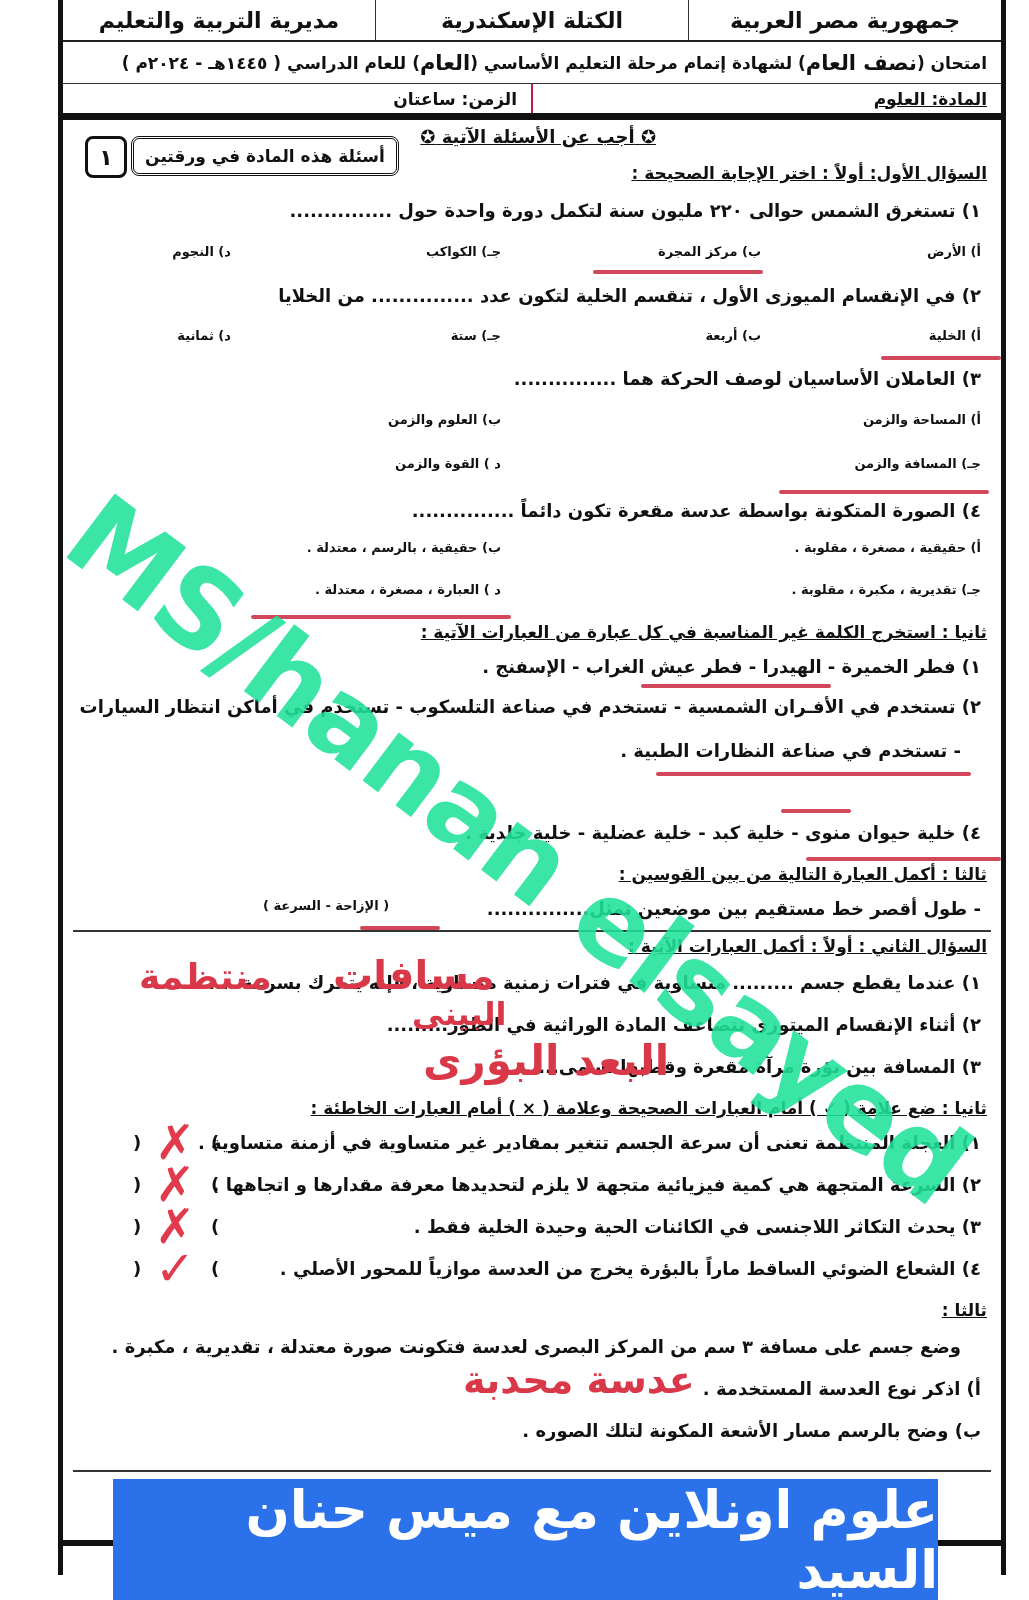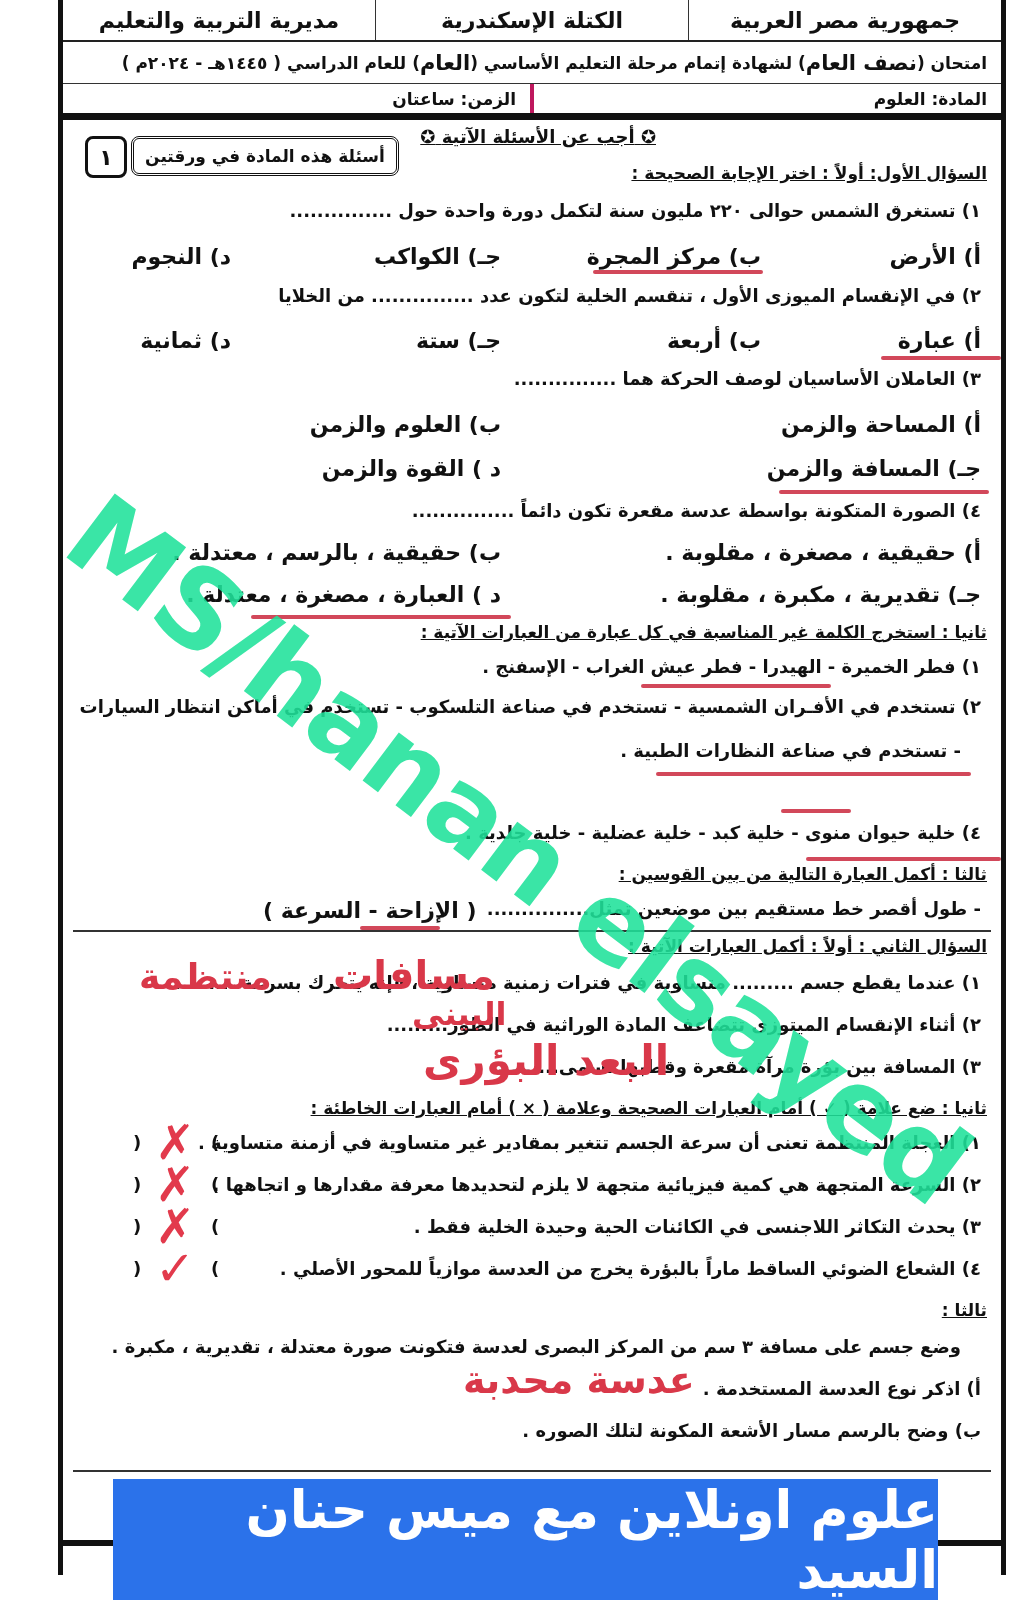--- a/index.html
+++ b/index.html
@@ -24,21 +24,21 @@
   .hdr-row2 {
     height: 42px; display: flex; align-items: center; padding-right: 14px;
     font-size: 17px; font-weight: bold; border-bottom: 1.5px solid #333;
   }
   .hdr-row2 .big { font-size: 21px; font-weight: 900; }
   .hdr-row3 {
     height: 36px; display: flex; align-items: center;
     font-size: 17px; font-weight: bold; border-bottom: 7px solid #111;
   }
   .hdr-row3 .half { flex: 1; padding-right: 14px; }
-  .hdr-row3 .half:first-child { border-left: 4px solid #be185d; height: 100%; display:flex; align-items:center; }
+  .hdr-row3 .half:first-child { border-left: 2px solid #be185d; height: 100%; display:flex; align-items:center;text-decoration:underline; }
   .instr-row {
     position: relative; height: 60px;
   }
   .instr-title {
     position: absolute; right: 345px; top: 6px; font-size: 18px; font-weight: bold;
     text-decoration: underline;
   }
   .star { font-size: 18px; }
   .pages-box {
     position: absolute; left: 68px; top: 16px; width: 268px; height: 40px;
@@ -53,21 +53,21 @@
     font-size: 22px; font-weight: bold;
   }
   .q-head {
     position: absolute; right: 14px; font-size: 17px; font-weight: bold;
     text-decoration: underline;
     text-align: center;
   }
   .line {
     position: absolute; right: 20px; font-size: 18px; font-weight: bold; white-space: nowrap;
   }
-  .opt { position: absolute; font-size: 22px; font-weight: bold; white-space: nowrap; }
+  .opt { position: absolute; font-size: 13px; font-weight: bold; white-space: nowrap; }
   .redline { position: absolute; height: 4px; background: #d2485a; border-radius: 2px; }
   .hr { position: absolute; left: 10px; right: 10px; height: 2px; background: #333; }
   .ans {
     position: absolute; color: #d93849; font-weight: 900; white-space: nowrap;
     font-family: "DejaVu Sans", sans-serif;
   }
   .mark { position: absolute; color: #e23a4c; font-weight: 900; font-size: 48px; line-height: 44px; }
   .paren { position: absolute; font-size: 18px; font-weight: bold; }
   .watermark {
     position: absolute; left: 120px; top: 470px;
@@ -119,21 +119,21 @@
   <div class="q-head" style="top:163px;">السؤال الأول: أولاً : اختر الإجابة الصحيحة :</div>
 
   <div class="line" style="top:200px;">١) تستغرق الشمس حوالى ٢٢٠ مليون سنة لتكمل دورة واحدة حول ...............</div>
   <div class="opt" style="right:20px; top:244px;">أ) الأرض</div>
   <div class="opt" style="right:240px; top:244px;">ب) مركز المجرة</div>
   <div class="opt" style="right:500px; top:244px;">جـ) الكواكب</div>
   <div class="opt" style="right:770px; top:244px;">د) النجوم</div>
   <div class="redline" style="right:238px; width:170px; top:270px;"></div>
 
   <div class="line" style="top:285px;">٢) في الإنقسام الميوزى الأول ، تنقسم الخلية لتكون عدد ............... من الخلايا</div>
-  <div class="opt" style="right:20px; top:328px;">أ) عبارة</div>
+  <div class="opt" style="right:20px; top:328px;">أ) الخلية</div>
   <div class="opt" style="right:240px; top:328px;">ب) أربعة</div>
   <div class="opt" style="right:500px; top:328px;">جـ) ستة</div>
   <div class="opt" style="right:770px; top:328px;">د) ثمانية</div>
   <div class="redline" style="right:0px; width:120px; top:356px;"></div>
 
   <div class="line" style="top:368px;">٣) العاملان الأساسيان لوصف الحركة هما ...............</div>
   <div class="opt" style="right:20px; top:412px;">أ) المساحة والزمن</div>
   <div class="opt" style="right:500px; top:412px;">ب) العلوم والزمن</div>
   <div class="opt" style="right:20px; top:456px;">جـ) المسافة والزمن</div>
   <div class="opt" style="right:500px; top:456px;">د ) القوة والزمن</div>

